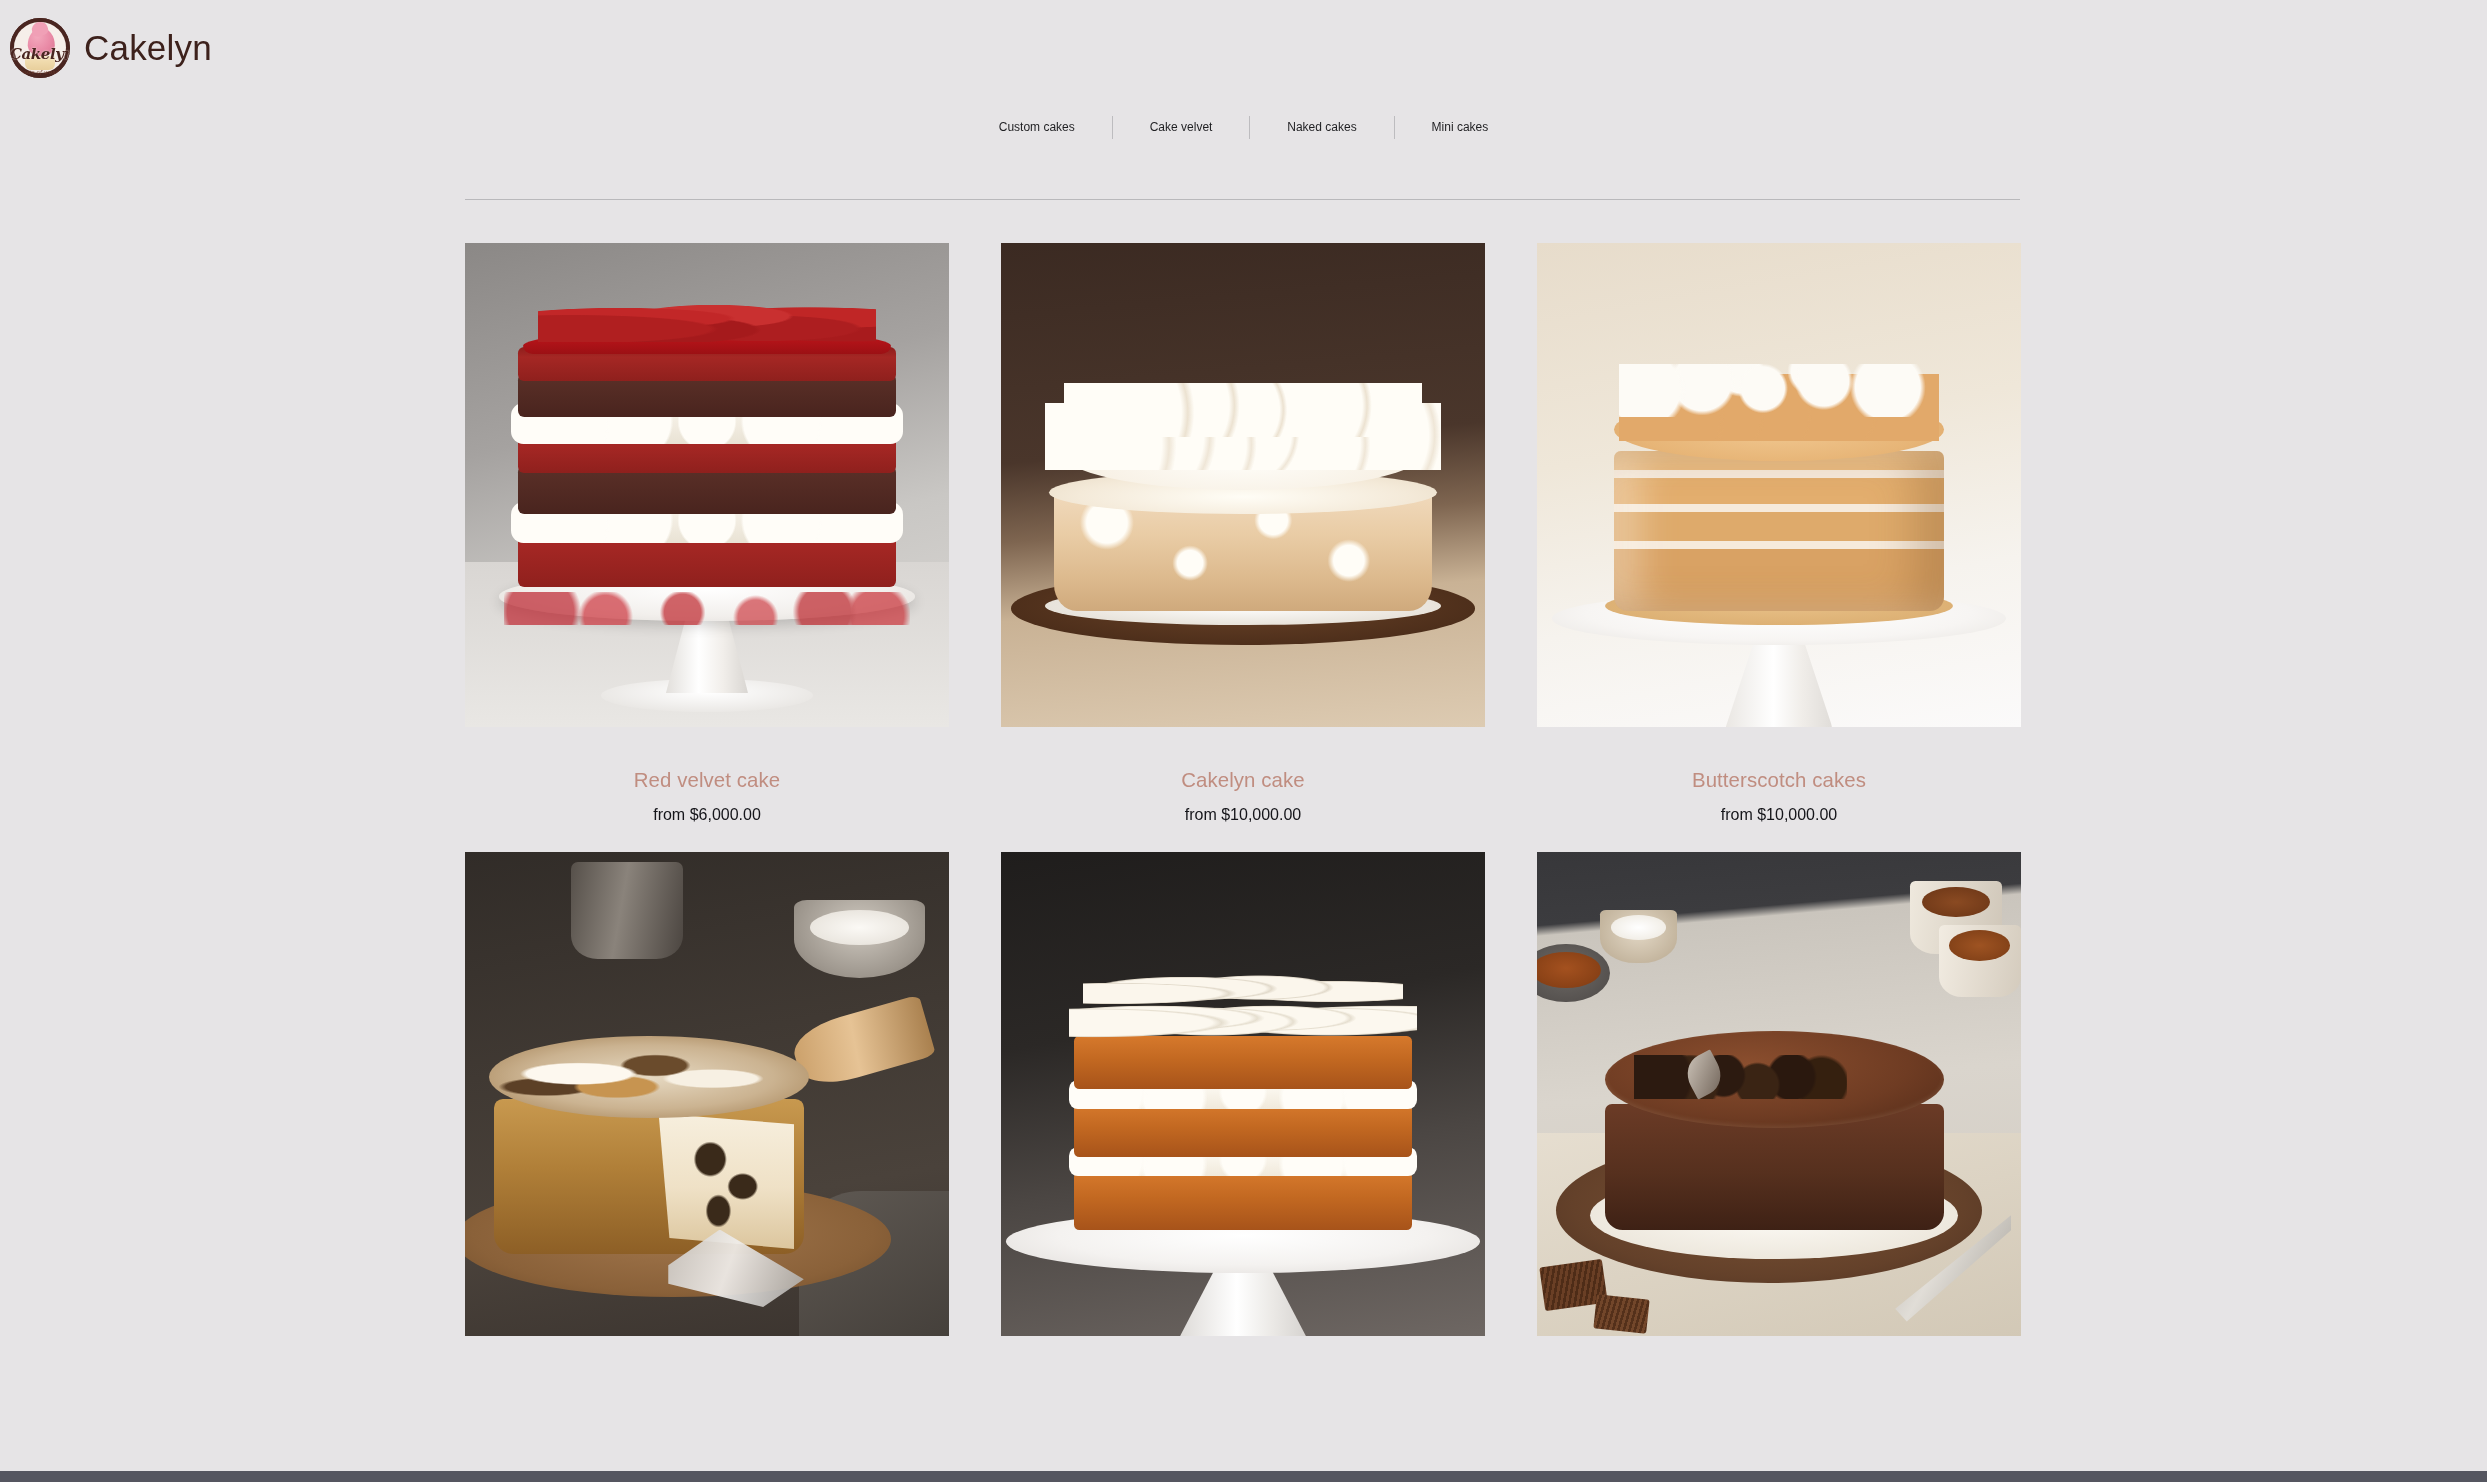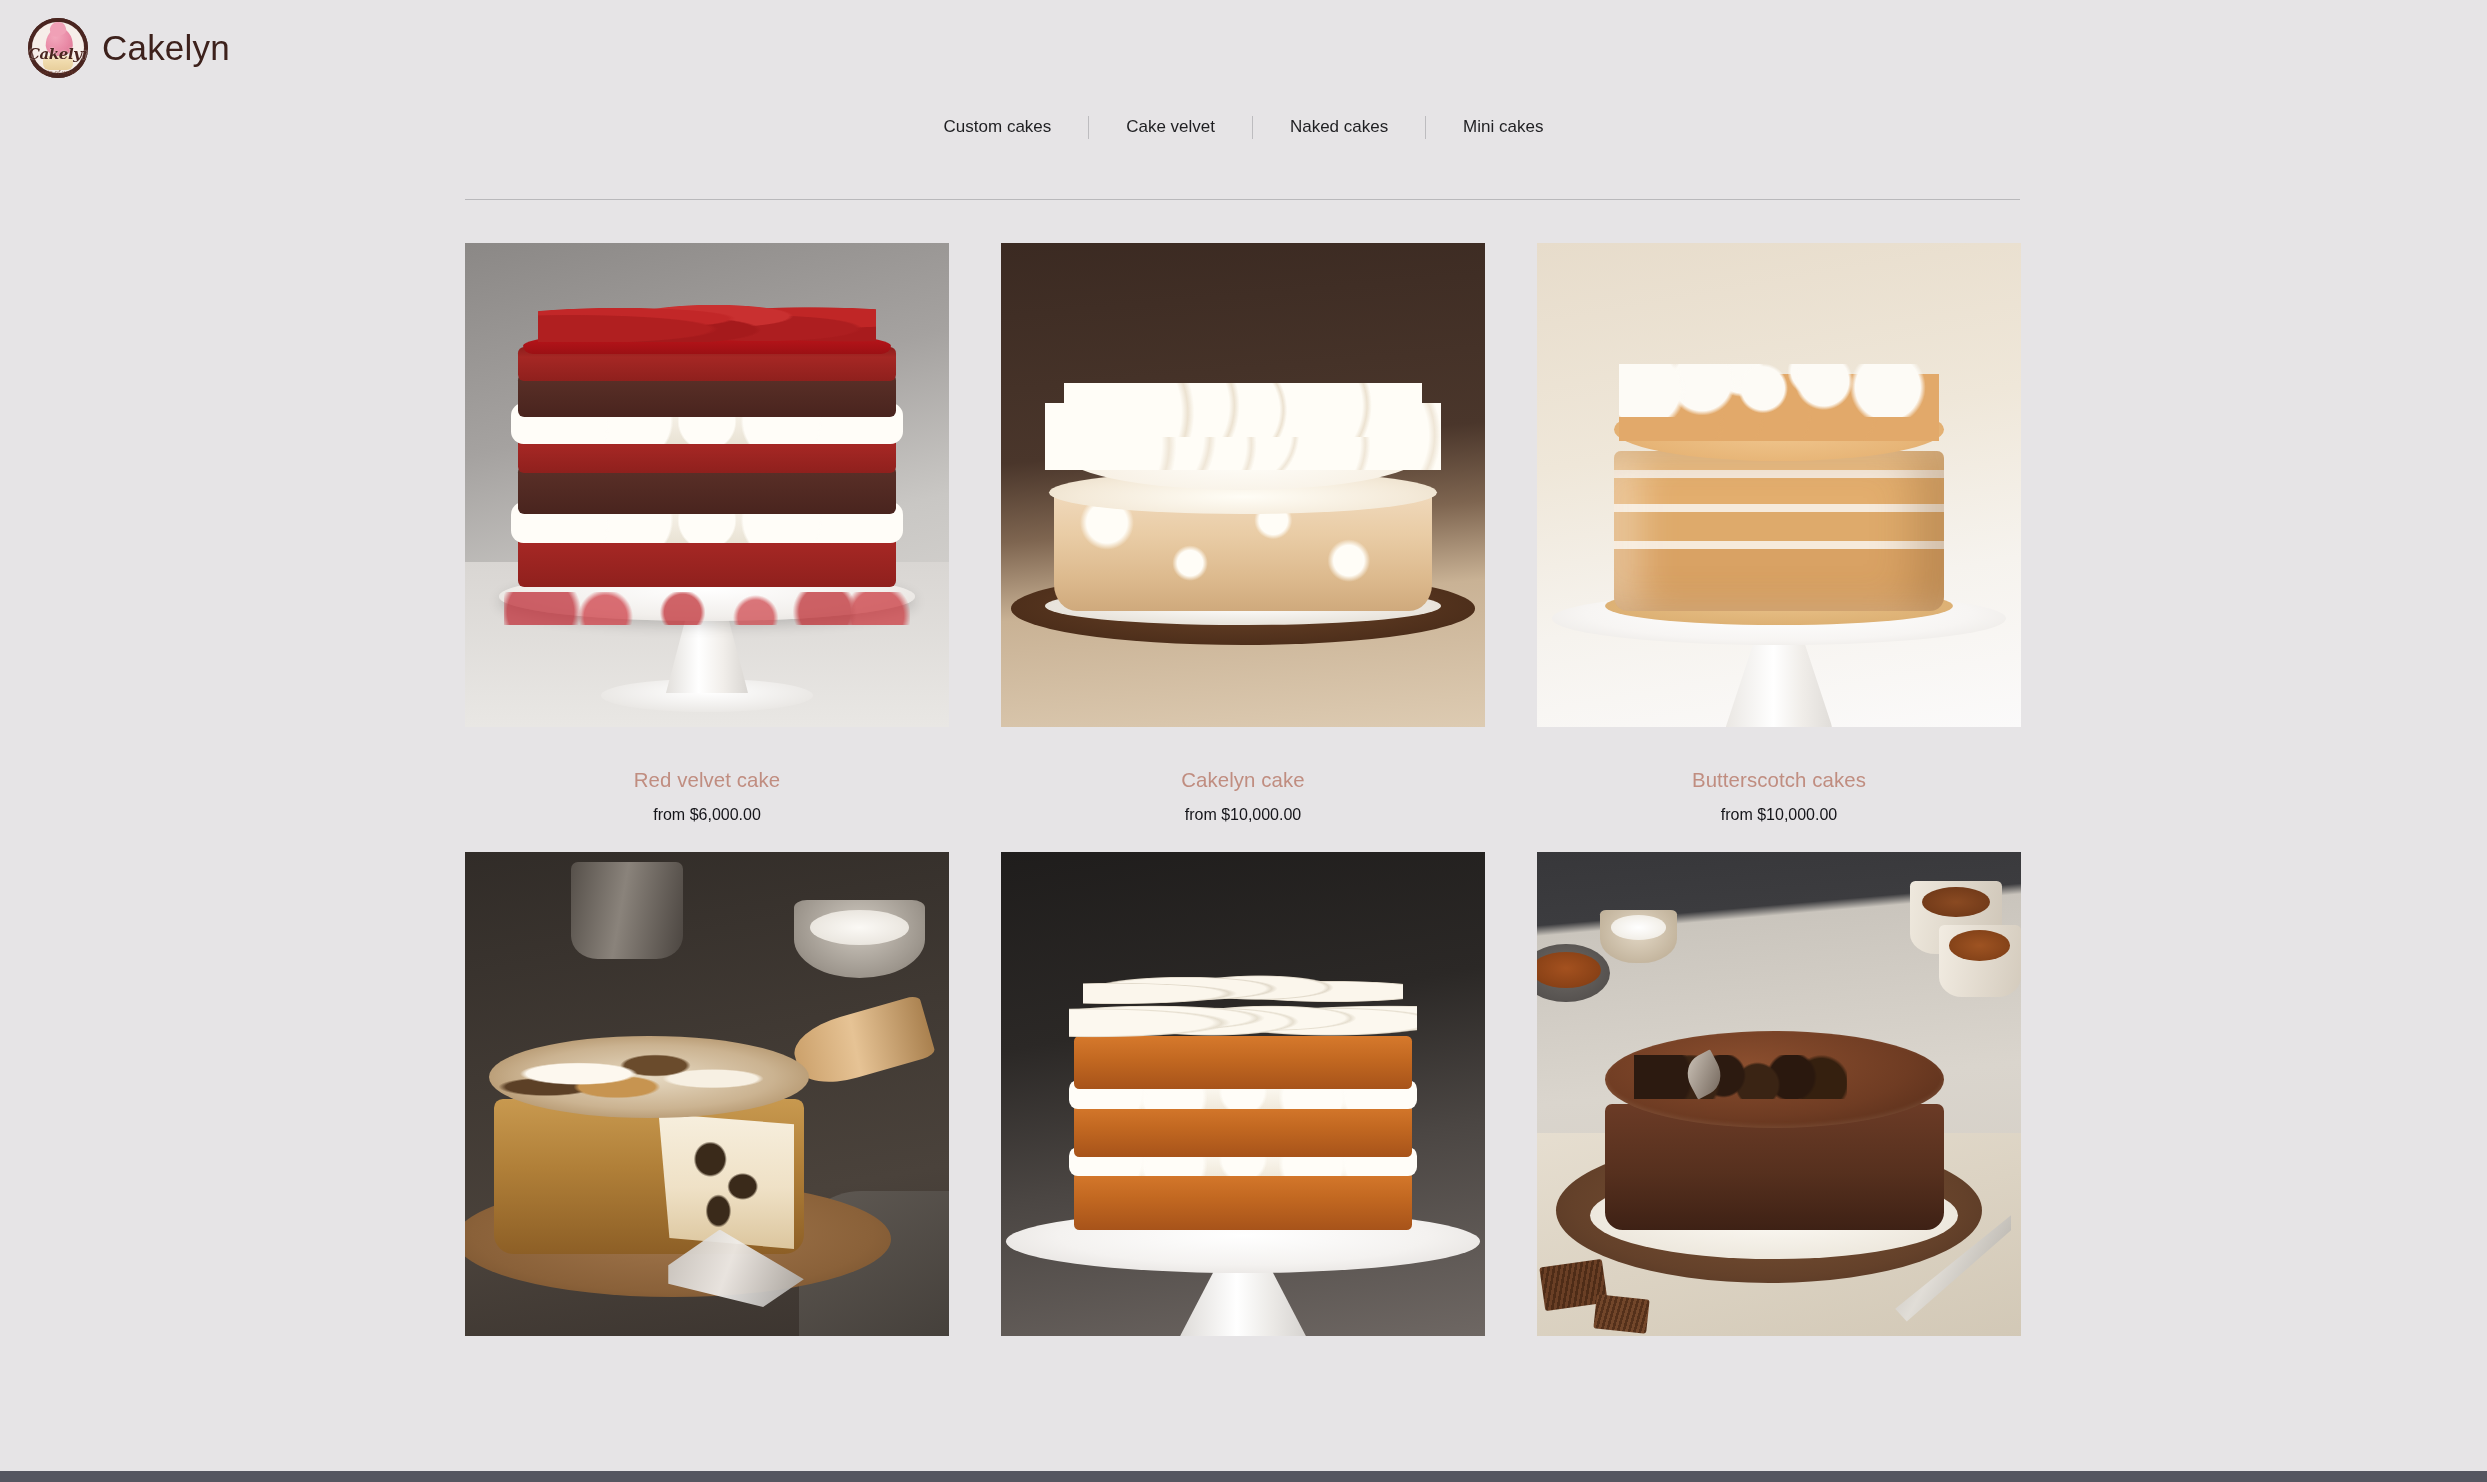--- a/index.html
+++ b/index.html
@@ -31,21 +31,21 @@
     height: 95px;
     display: flex;
     align-items: center;
     background: #e6e4e6;
   }
 
   .brand {
     display: flex;
     align-items: center;
     gap: 14px;
-    margin-left: 28px;
+    margin-left: 10px;
     text-decoration: none;
   }
 
   .brand-logo {
     width: 60px;
     height: 60px;
     flex: 0 0 60px;
     border-radius: 50%;
     position: relative;
     overflow: hidden;
@@ -186,21 +186,21 @@
     height: 64px;
     display: flex;
     align-items: center;
     justify-content: center;
   }
   .subnav-inner {
     display: flex;
     align-items: center;
   }
   .subnav-link {
-    font-size: 17px;
+    font-size: 12px;
     color: #1f1f22;
     text-decoration: none;
     padding: 0 37px;
     white-space: nowrap;
     line-height: 1.2;
   }
   .subnav-sep {
     width: 0.9px;
     height: 23px;
     background: #bdbcbf;

